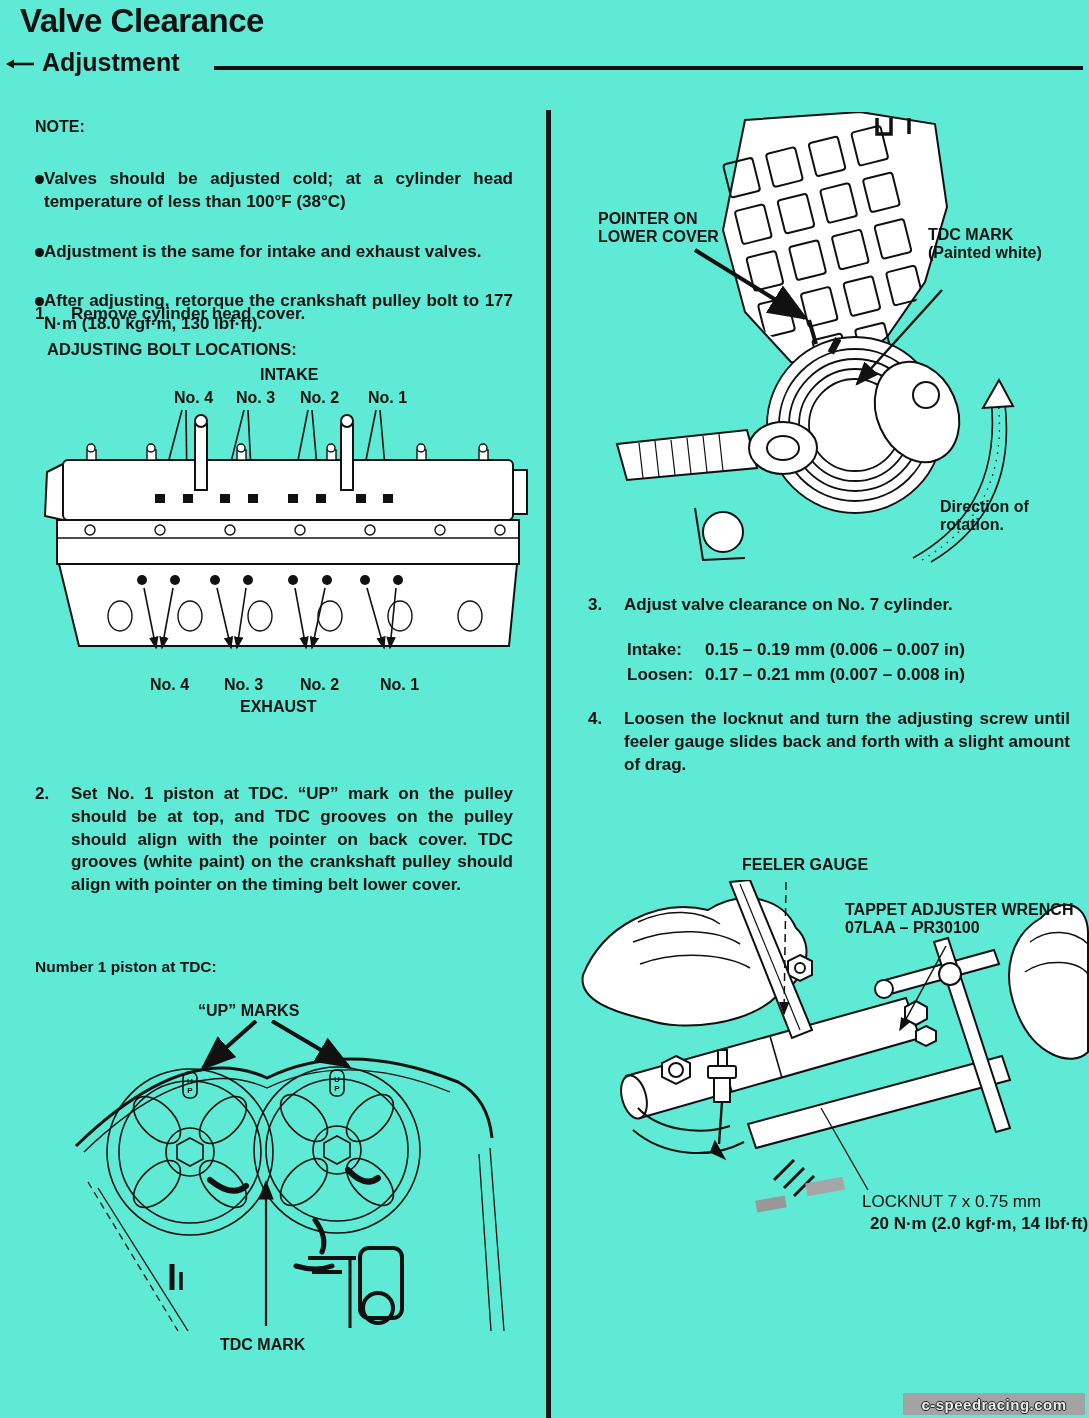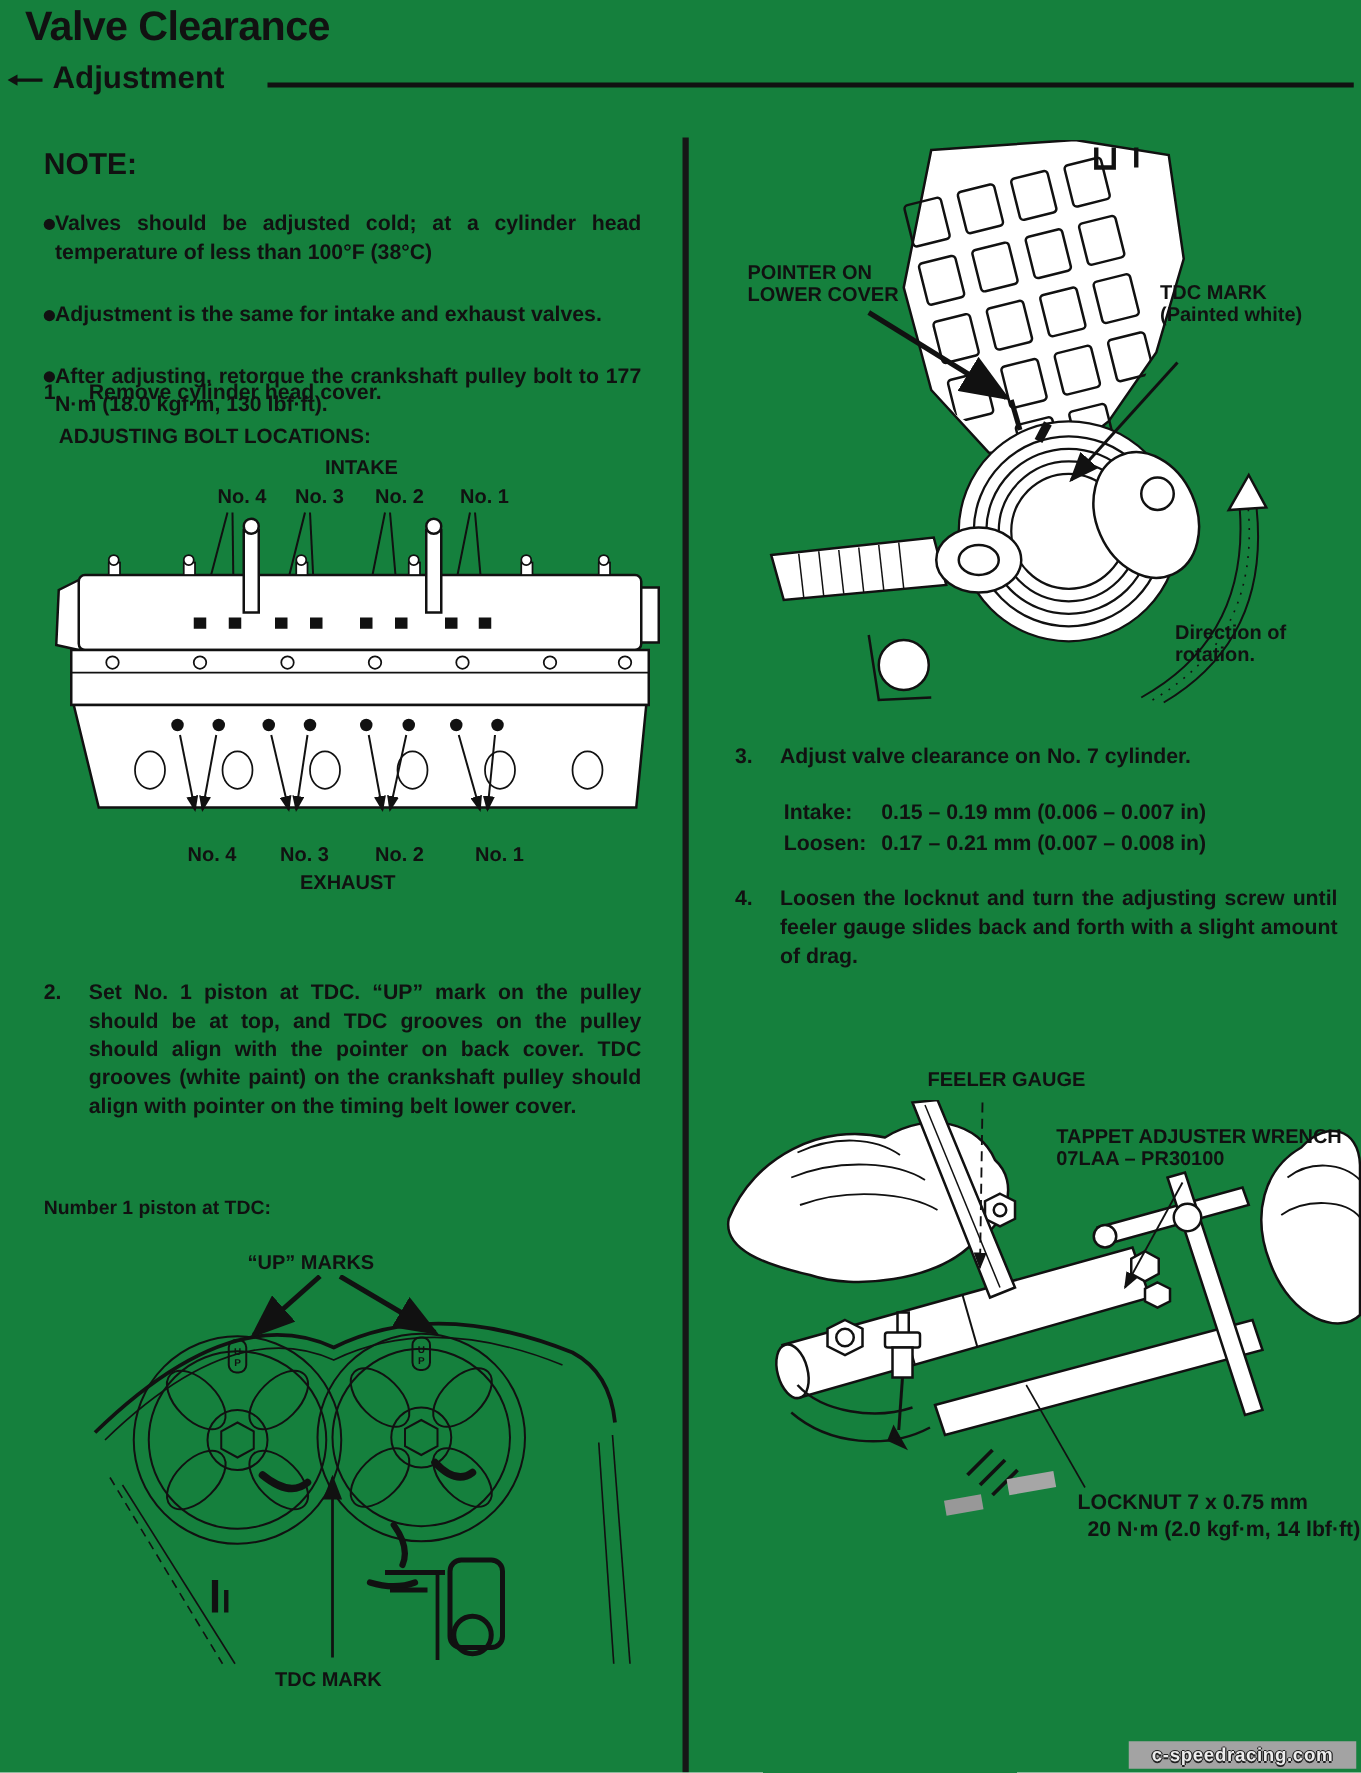--- a/index.html
+++ b/index.html
@@ -1,32 +1,32 @@
 <!DOCTYPE html>
 <html><head>
 <meta charset="utf-8">
 <style>
   html,body{margin:0;padding:0;background:#e9e9e9;}
   .page{
     position:relative;width:1089px;height:1418px;margin:0 auto;
-    background:#15803d;color:#111;
+    background:#5eead4;color:#111;
     font-family:"Liberation Sans", sans-serif;
     overflow:hidden;
   }
   .abs{position:absolute;}
   .b{font-weight:700;margin-left:12px;}
   .pre{white-space:pre-line;}
   
   .title{left:20px;top:2px;font-size:33px;font-weight:700;letter-spacing:-0.5px;}
   .subtitle{left:42px;top:48px;font-size:25px;font-weight:700;}
   .rule{left:214px;top:66px;width:869px;height:4px;background:#111;}
   .divider{left:546px;top:110px;width:5px;height:1308px;background:#161616;}
   
   .body-text{font-size:17px;font-weight:700;line-height:1.34;}
-  .note-head{left:35px;top:118px;font-size:24px;font-weight:700;}
+  .note-head{left:35px;top:118px;font-size:16px;font-weight:700;}
   .bullets{left:35px;top:141px;width:478px;}
   .bullet{display:flex;margin-bottom:2px;margin-top:27px;}
   .dot{flex:0 0 auto;width:9px;height:9px;border-radius:50%;background:#111;margin-top:7px;}
   .bullet .bt{text-align:justify;}
   .steprow{display:flex;}
   .steprow .num{flex:0 0 36px;}
   .just{text-align:justify;}
   .small-label{font-size:16px;font-weight:700;}
   .fig-caption{font-size:15.5px;font-weight:700;}
   .spec{display:flex;font-size:17px;font-weight:700;line-height:1.45;}
@@ -435,18 +435,18 @@
 
     <line x1="208" y1="2" x2="206" y2="134" stroke="#111" stroke-width="1.5" stroke-dasharray="8 5" marker-end="url(#m4)"></line>
     <line x1="368" y1="66" x2="322" y2="150" stroke="#111" stroke-width="1.5" marker-end="url(#m4)"></line>
     <line x1="290" y1="310" x2="243" y2="228" stroke="#111" stroke-width="1.3"></line>
   </svg>
 
   <div class="abs small-label" style="left:742px;top:856px">FEELER GAUGE</div>
   <div class="abs small-label pre" style="left:845px;top:901px;width:246px">TAPPET ADJUSTER WRENCH
 07LAA – PR30100</div>
 
-  <div class="abs" style="left:862px;top:1192px;font-size:17px;font-weight:700">LOCKNUT 7 x 0.75 mm</div>
+  <div class="abs" style="left:862px;top:1192px;font-size:17px;font-weight:400">LOCKNUT 7 x 0.75 mm</div>
   <div class="abs b" style="left:858px;top:1214px;font-size:17px">20 N·m (2.0 kgf·m, 14 lbf·ft)</div>
 
   <div class="abs wm">c-speedracing.com</div>
 
 </div>
 
 </body></html>

